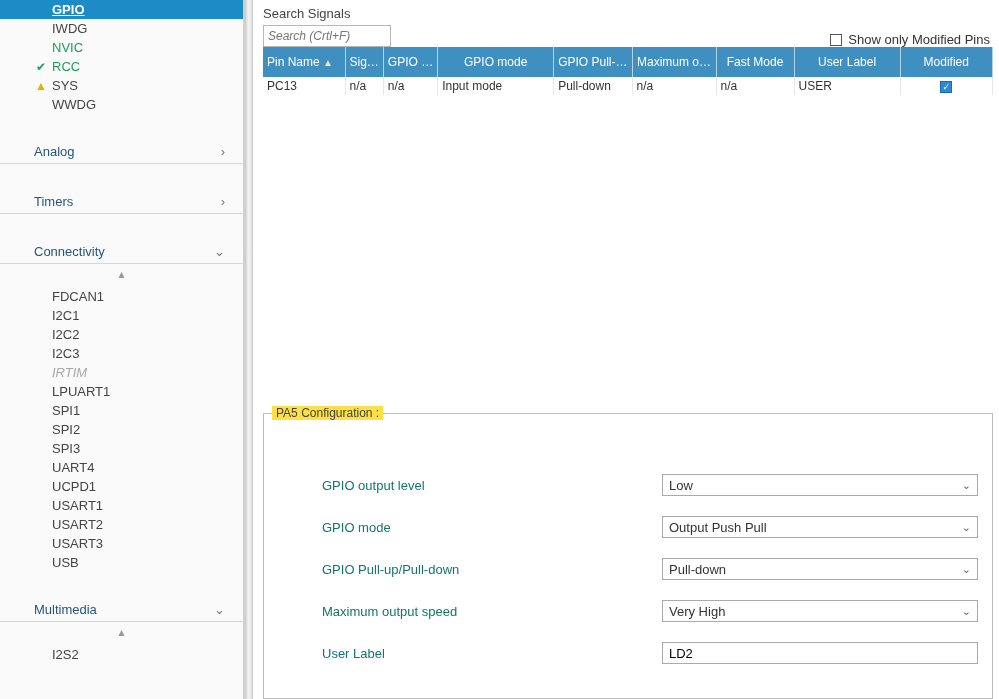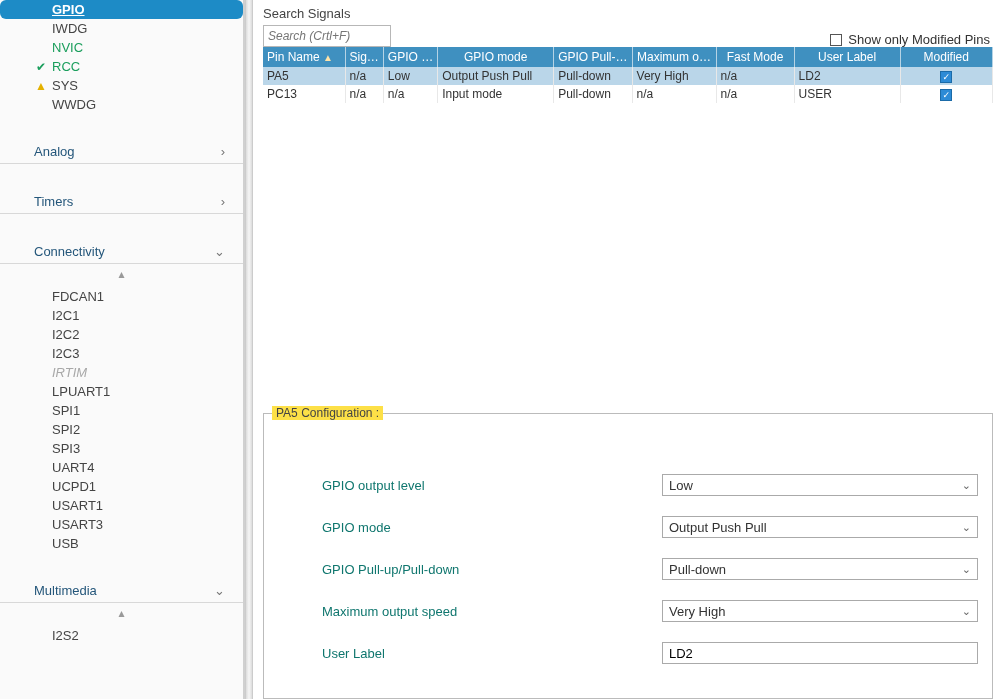--- a/index.html
+++ b/index.html
@@ -2,21 +2,21 @@
 <html><head>
 <meta charset="utf-8">
 <style>
 * { box-sizing: border-box; margin: 0; padding: 0; font-family: Arial, Helvetica, sans-serif; }
 body { width: 999px; height: 699px; display: flex; background: #fff; font-size: 13px; color: #333; overflow: hidden; }
 
 .sidebar { width: 245px; background: #fafafa; border-right: 2px solid #d0d0d0; overflow-y: auto; padding-top: 0; }
 .divider-vert { width: 8px; background: linear-gradient(to right,#dcdcdc,#f6f6f6,#dcdcdc); border-left:1px solid #ccc; border-right:1px solid #ccc; }
 
 .tree-item { padding: 2px 4px 2px 52px; height: 19px; display:flex; align-items:center; cursor: pointer; color: #444; position: relative; }
-.tree-item.selected { background: #1d8bc6; color: #fff; font-weight: bold; text-decoration: underline; border-radius: 6px; }
+.tree-item.selected { background: #1d8bc6; color: #fff; font-weight: bold; text-decoration: underline; }
 .tree-item.green { color: #1a9e5c; }
 .tree-item.disabled { color: #a8a8a8; font-style: italic; }
 .tree-item .statusicon { position:absolute; left:34px; width:14px; text-align:center; font-size:12px; }
 .check-green { color:#1a9e5c; }
 .warn-yellow { color:#e4b100; font-size:11px; }
 
 .section-hdr { display:flex; align-items:center; justify-content:space-between; color:#24567a; padding: 8px 18px 4px 34px; border-bottom:1px solid #d8d8d8; margin-top: 22px; cursor:pointer; }
 .section-hdr .chev { color:#777; font-size:13px; }
 .scroll-indicator{ text-align:center; color:#999; font-size:12px; padding:3px 0 6px; }
 
@@ -24,21 +24,21 @@
 
 .topbar { display:flex; align-items:flex-end; justify-content:space-between; }
 .searchblock { display:flex; flex-direction:column; gap:4px; }
 .search-label { color:#444; font-size:13px; }
 .search-input { width:128px; height:22px; border:1px solid #b7b7b7; padding:0 4px; font-style:italic; color:#888; font-size:12px; }
 
 .showmod { display:flex; align-items:center; gap:6px; color:#333; font-size:13px; padding-right:3px; }
 .cb { width:12px; height:12px; border:1px solid #555; display:inline-block; }
 
 table { width:100%; border-collapse:collapse; font-size:12px; }
-th { background:#3f90c0; color:#fff; font-weight:normal; padding:3px 4px; border-right:1px solid #b5d3e5; text-align:center; height:20px; white-space:nowrap; overflow:hidden;margin-top:40px; }
+th { background:#3f90c0; color:#fff; font-weight:normal; padding:3px 4px; border-right:1px solid #b5d3e5; text-align:center; height:30px; white-space:nowrap; overflow:hidden;margin-top:40px; }
 th.pin { text-align:left; }
 .sort-arrow{ color:#ffe3a8; font-size:10px; }
 tr.row td{ padding:2px 4px; border-right:1px solid #e8e8e8; height:18px; }
 tr.sel td{ background:#bad6e9; }
 td.center{ text-align:center; }
 .cb-checked{ width:12px; height:12px; background:#2d8bd6; display:inline-flex; align-items:center; justify-content:center; color:#fff; font-size:9px; border:1px solid #1b6ba8; }
 
 .spacer{ flex:1; }
 
 .config-panel{ border:1px solid #bbb; margin:0 0 0 0; position:relative; padding: 40px 14px 14px 14px; }
@@ -117,20 +117,23 @@
       <span>SPI3</span>
     </div>
   <div class="tree-item">
       <span>UART4</span>
     </div>
   <div class="tree-item">
       <span>UCPD1</span>
     </div>
   <div class="tree-item">
       <span>USART1</span>
+    </div>
+  <div class="tree-item">
+      <span>USART2</span>
     </div>
   <div class="tree-item">
       <span>USART3</span>
     </div>
   <div class="tree-item">
       <span>USB</span>
     </div>
 
   <div class="section-hdr">
       <span>Multimedia</span>
@@ -173,31 +176,20 @@
       <th class="pin"><span>Pin Name</span> <span class="sort-arrow">▲</span></th>
       <th>Sig…</th>
       <th>GPIO …</th>
       <th>GPIO mode</th>
       <th>GPIO Pull-…</th>
       <th>Maximum o…</th>
       <th>Fast Mode</th>
       <th>User Label</th>
       <th>Modified</th>
     </tr>
-    <tr class="row sel">
-      <td>PA5</td>
-      <td>n/a</td>
-      <td>Low</td>
-      <td>Output Push Pull</td>
-      <td>Pull-down</td>
-      <td>Very High</td>
-      <td>n/a</td>
-      <td>LD2</td>
-      <td class="center"><span class="cb-checked">✓</span></td>
-    </tr>
     <tr class="row">
       <td>PC13</td>
       <td>n/a</td>
       <td>n/a</td>
       <td>Input mode</td>
       <td>Pull-down</td>
       <td>n/a</td>
       <td>n/a</td>
       <td>USER</td>
       <td class="center"><span class="cb-checked">✓</span></td>

